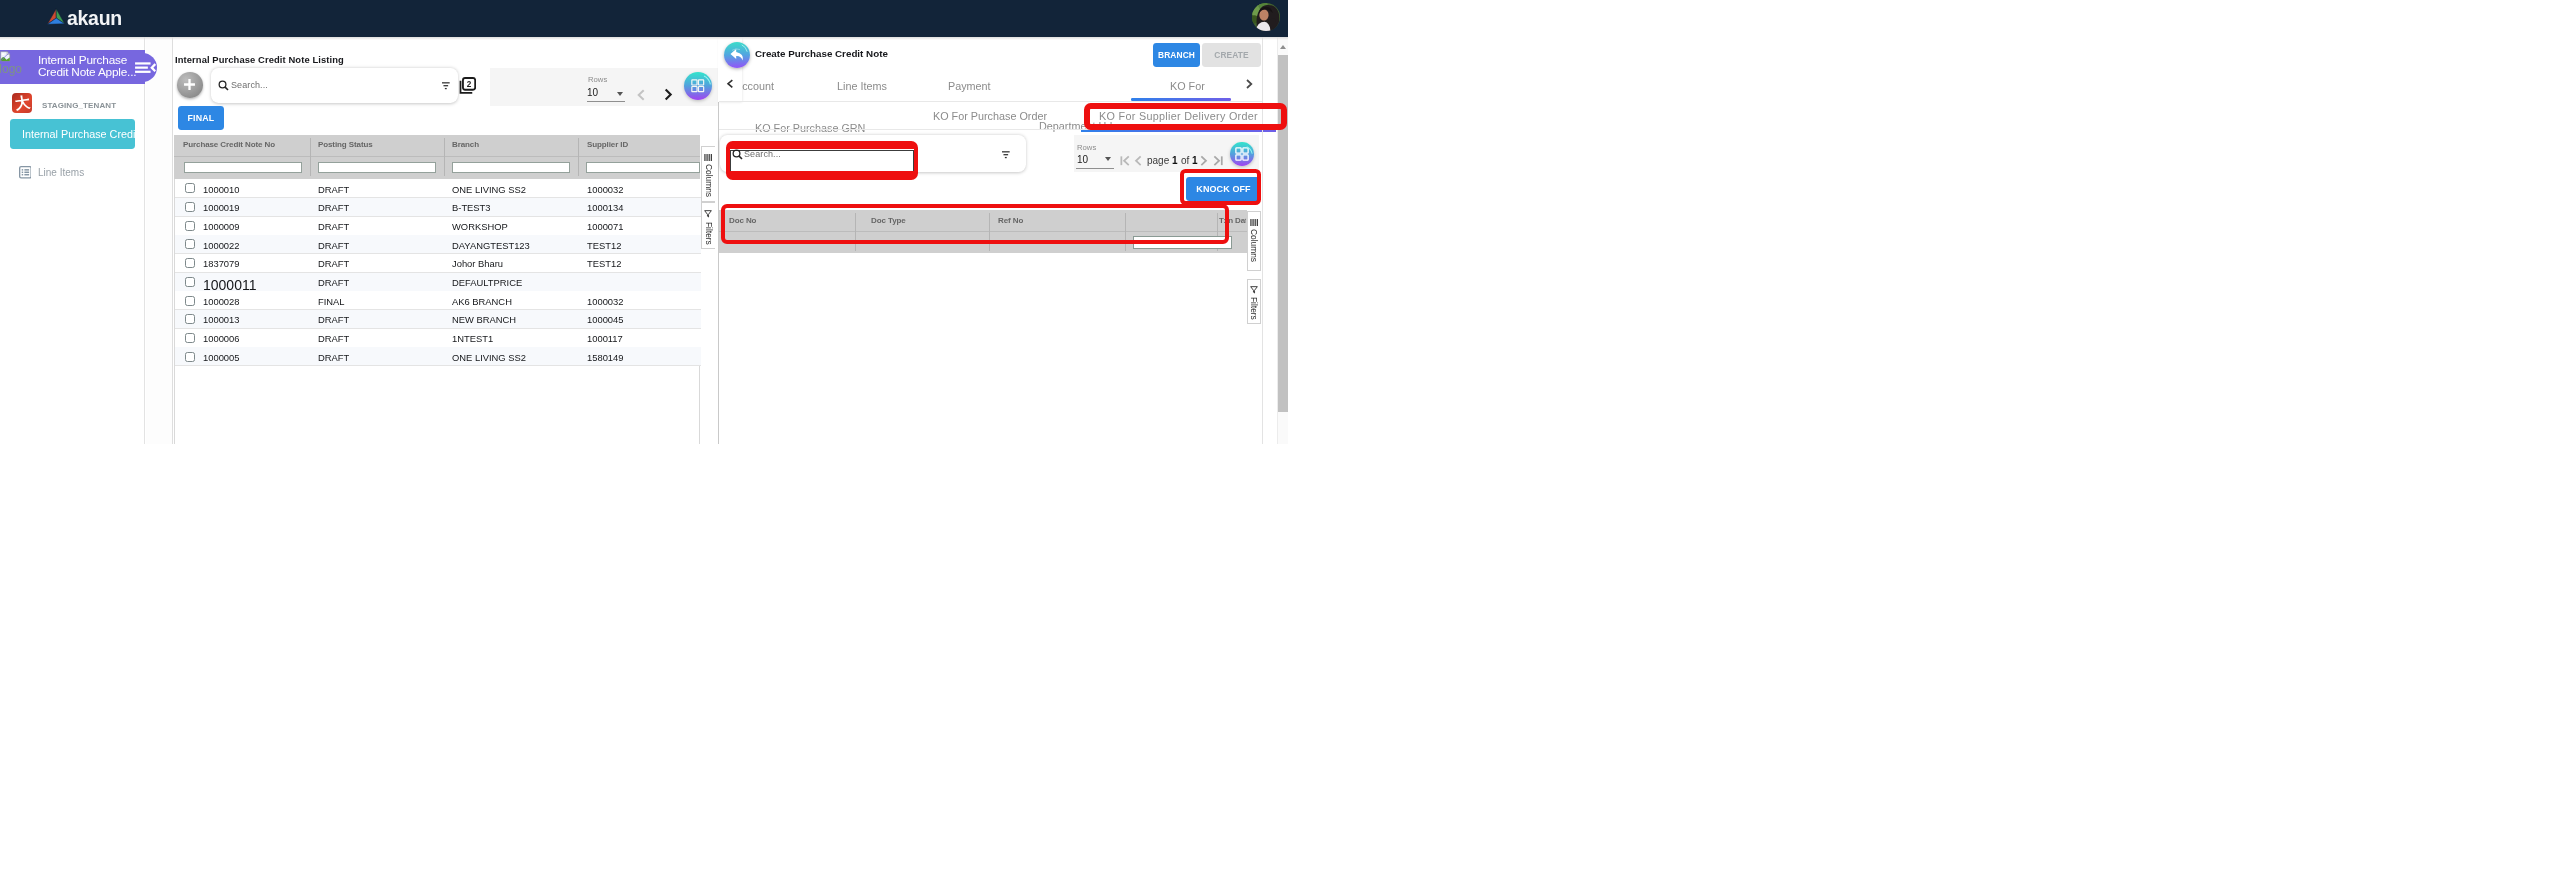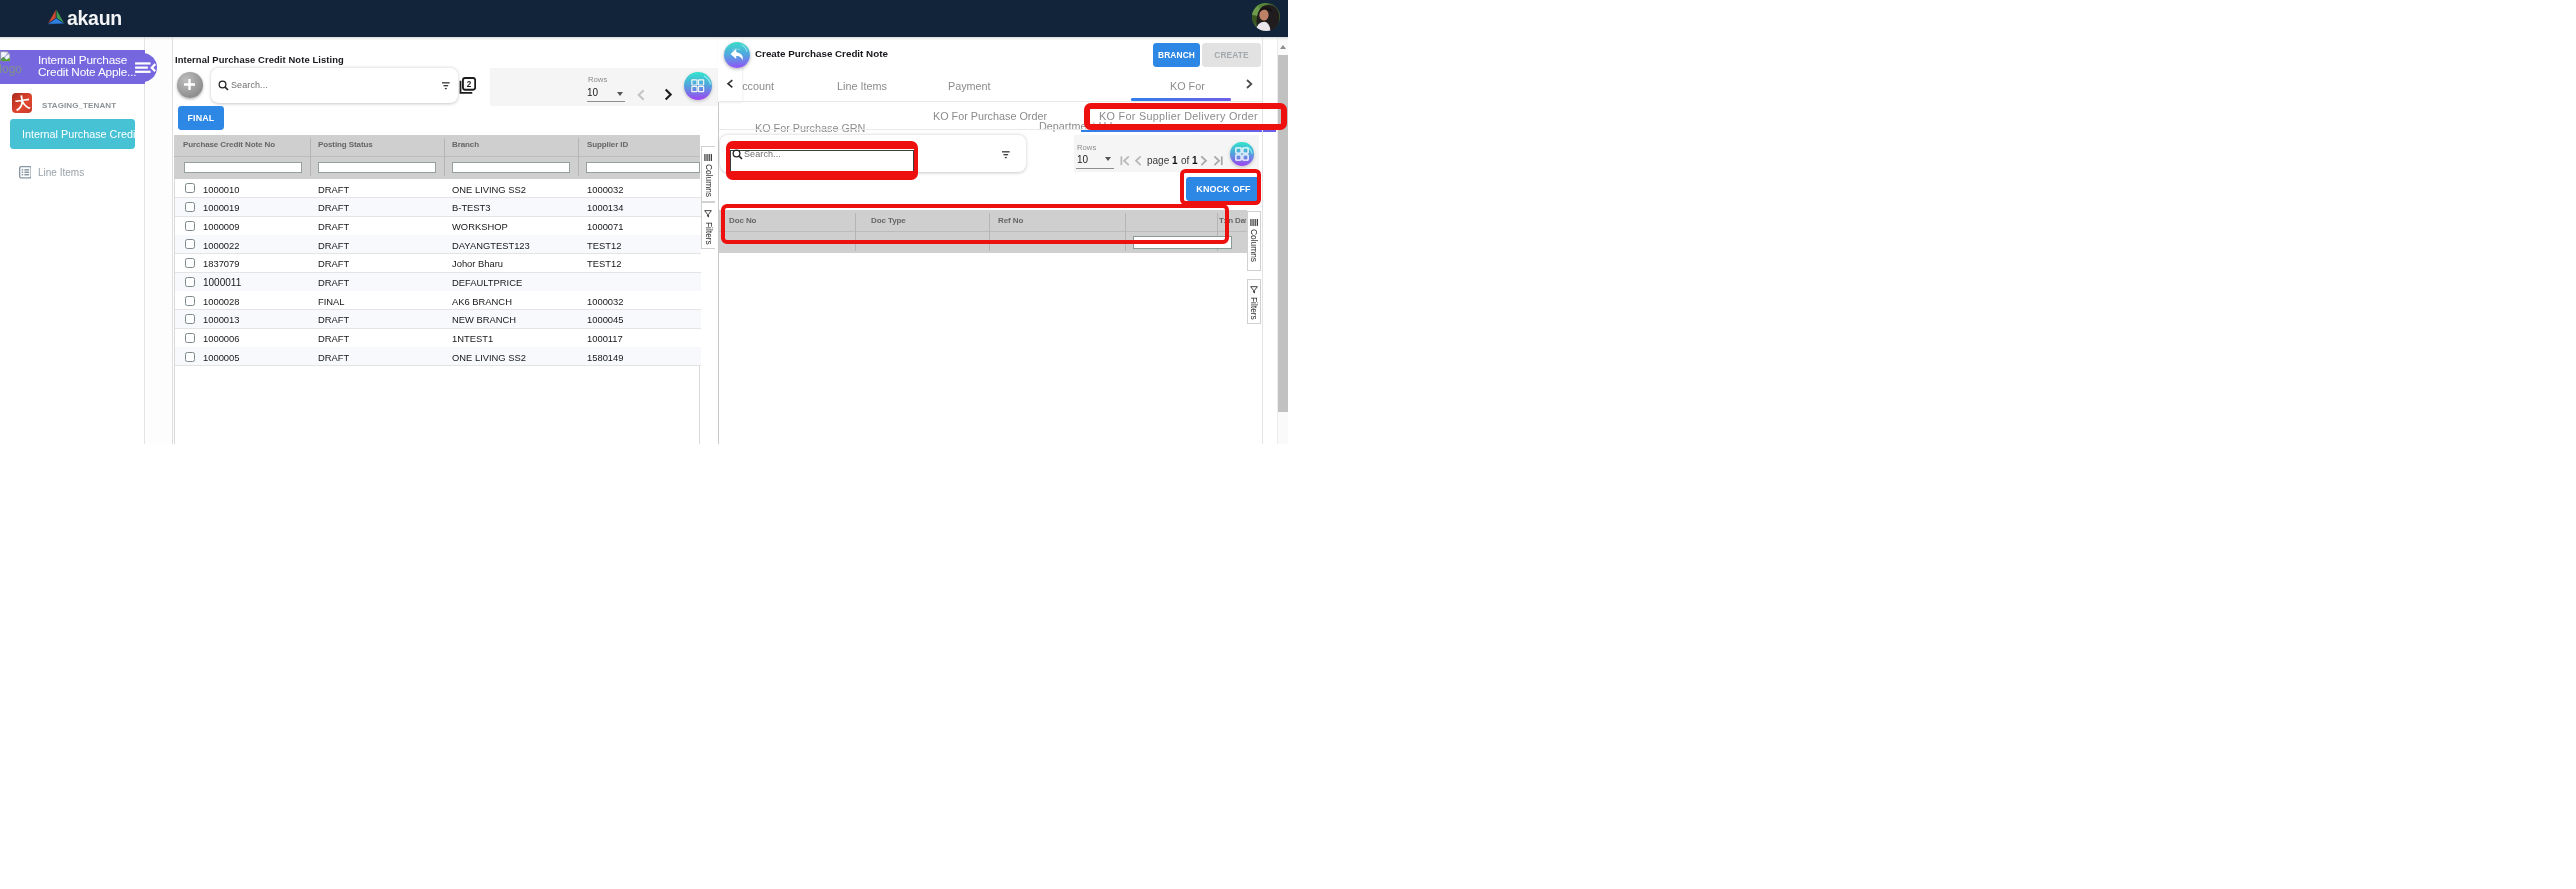--- a/index.html
+++ b/index.html
@@ -172,21 +172,21 @@
   <div class="abs" style="left:452px;top:240px;font-size:9.4px;color:#15171a;">DAYANGTEST123</div>
   <div class="abs" style="left:587px;top:240px;font-size:9.4px;color:#15171a;">TEST12</div>
   <div class="abs" style="left:175px;top:254px;width:526px;height:18.7px;background:#fff;border-bottom:0.7px solid #e4e4e4;"></div>
   <div class="abs" style="left:185px;top:258px;width:9.8px;height:10px;border:1.3px solid #7e898b;border-radius:2.4px;background:#fff;"></div>
   <div class="abs" style="left:203px;top:258px;font-size:9.4px;color:#15171a;">1837079</div>
   <div class="abs" style="left:318px;top:258px;font-size:9.4px;color:#15171a;">DRAFT</div>
   <div class="abs" style="left:452px;top:258px;font-size:9.4px;color:#15171a;">Johor Bharu</div>
   <div class="abs" style="left:587px;top:258px;font-size:9.4px;color:#15171a;">TEST12</div>
   <div class="abs" style="left:175px;top:273px;width:526px;height:18.7px;background:#f7f9fc;border-bottom:0.7px solid #e4e4e4;"></div>
   <div class="abs" style="left:185px;top:277px;width:9.8px;height:10px;border:1.3px solid #7e898b;border-radius:2.4px;background:#fff;"></div>
-  <div class="abs" style="left:203px;top:277px;font-size:10px;color:#15171a;">1000011</div>
+  <div class="abs" style="left:203px;top:277px;font-size:14px;color:#15171a;">1000011</div>
   <div class="abs" style="left:318px;top:277px;font-size:9.4px;color:#15171a;">DRAFT</div>
   <div class="abs" style="left:452px;top:277px;font-size:9.4px;color:#15171a;">DEFAULTPRICE</div>
   <div class="abs" style="left:587px;top:277px;font-size:9.4px;color:#15171a;"></div>
   <div class="abs" style="left:175px;top:291px;width:526px;height:18.7px;background:#fff;border-bottom:0.7px solid #e4e4e4;"></div>
   <div class="abs" style="left:185px;top:296px;width:9.8px;height:10px;border:1.3px solid #7e898b;border-radius:2.4px;background:#fff;"></div>
   <div class="abs" style="left:203px;top:296px;font-size:9.4px;color:#15171a;">1000028</div>
   <div class="abs" style="left:318px;top:296px;font-size:9.4px;color:#15171a;">FINAL</div>
   <div class="abs" style="left:452px;top:296px;font-size:9.4px;color:#15171a;">AK6 BRANCH</div>
   <div class="abs" style="left:587px;top:296px;font-size:9.4px;color:#15171a;">1000032</div>
   <div class="abs" style="left:175px;top:310px;width:526px;height:18.7px;background:#f7f9fc;border-bottom:0.7px solid #e4e4e4;"></div>

